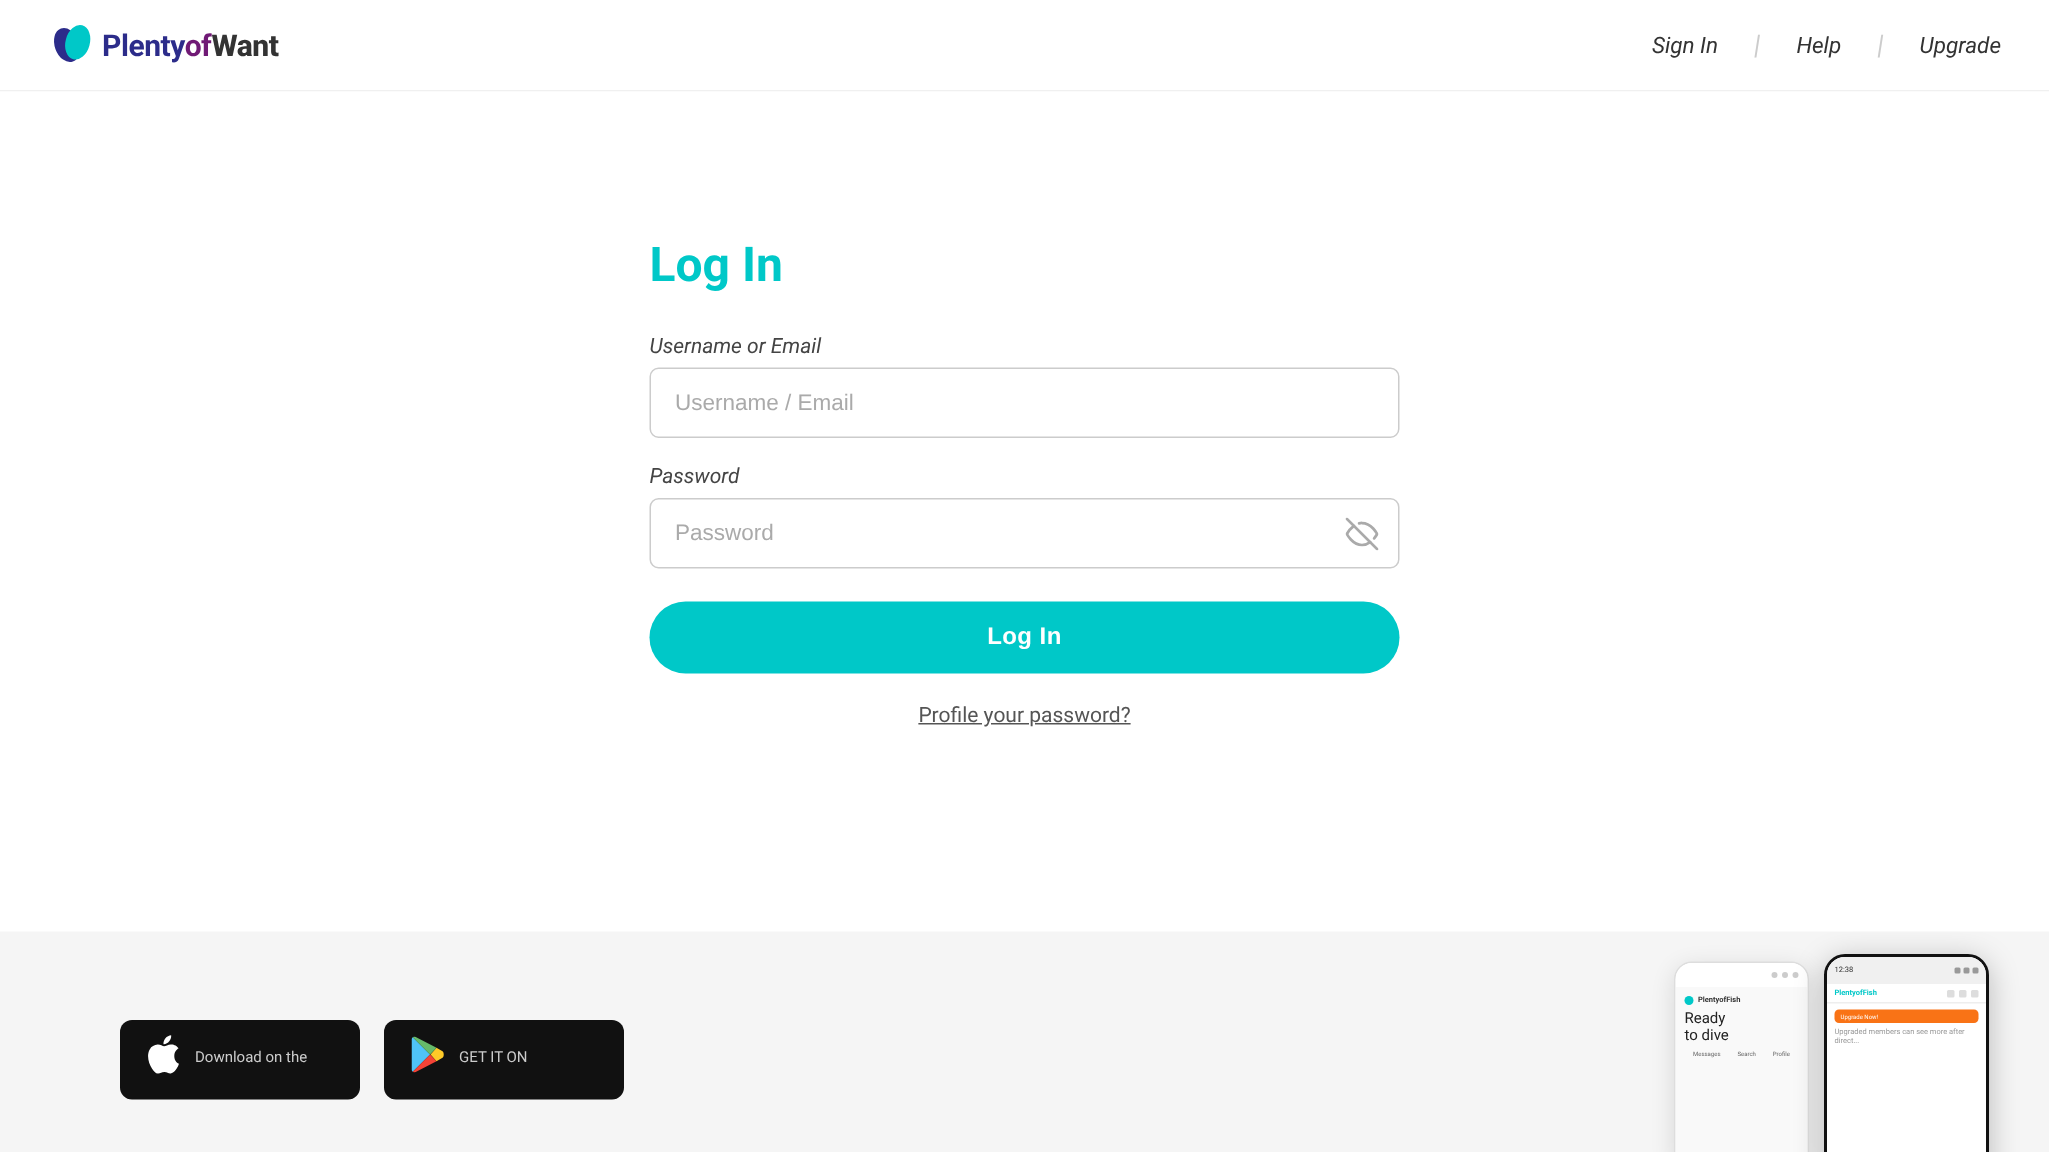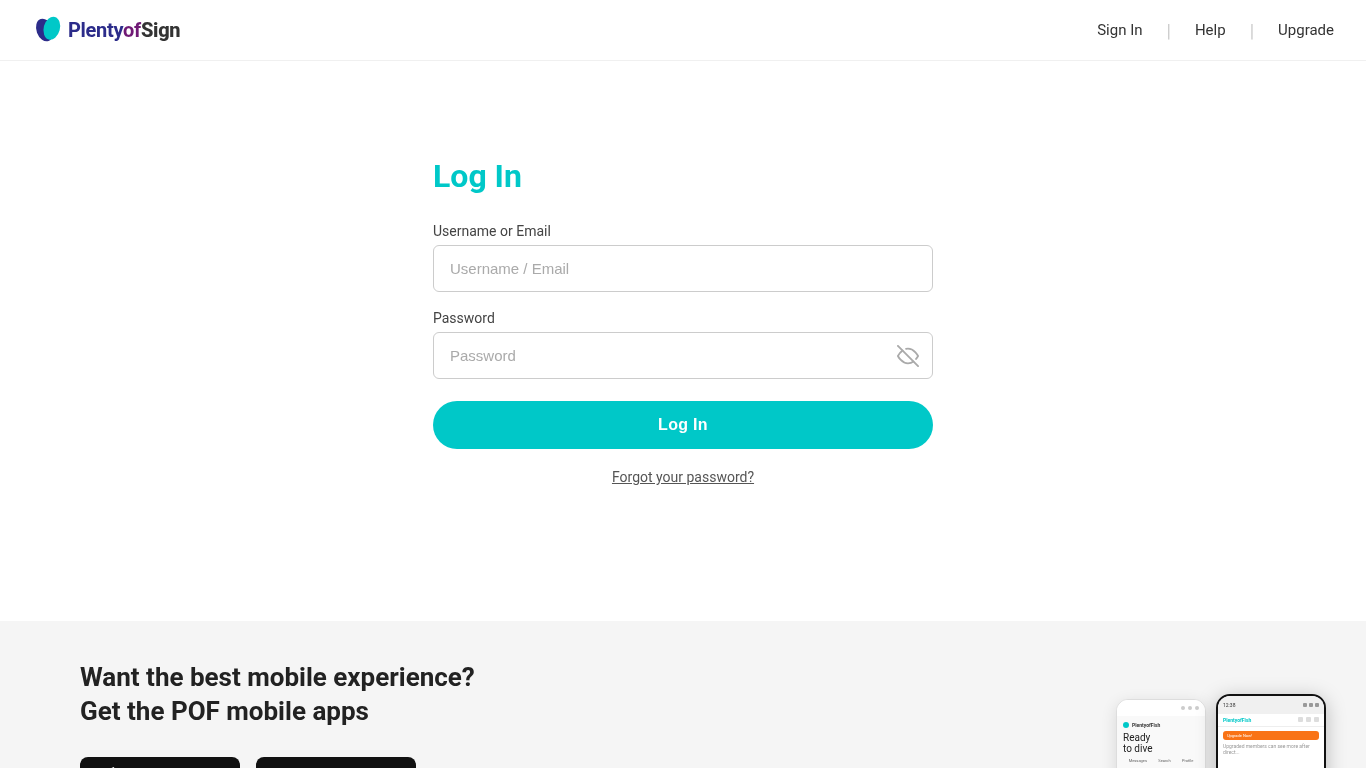--- a/index.html
+++ b/index.html
@@ -21,20 +21,21 @@
       cursor: pointer;
     }
     .logo-icon {
       width: 36px;
       height: 36px;
     }
     .nav-links {
       display: flex;
       align-items: center;
       gap: 24px;
+      font-style: italic;
     }
     .nav-link {
       font-size: 15px;
       color: #333;
       text-decoration: none;
       cursor: pointer;
     }
     .nav-divider {
       color: #ccc;
       font-size: 18px;
@@ -57,20 +58,21 @@
       font-size: 32px;
       font-weight: 700;
       color: #00c8c8;
       margin-bottom: 28px;
     }
     .field-label {
       font-size: 14px;
       color: #444;
       margin-bottom: 6px;
       display: block;
+      font-style: italic;
     }
     .text-input {
       width: 100%;
       padding: 14px 16px;
       font-size: 15px;
       border: 1.5px solid #ccc;
       border-radius: 6px;
       outline: none;
       color: #4d7c0f;
       background: #fff;
@@ -306,21 +308,21 @@
 
 <header class="header">
   <div class="logo-area pof-logo-wrapper">
 
     <svg class="logo-icon" viewBox="0 0 40 40" xmlns="http://www.w3.org/2000/svg">
 
       <ellipse cx="14" cy="20" rx="9" ry="13" fill="#2c2c8a" transform="rotate(-20 14 20)"></ellipse>
       <ellipse cx="22" cy="18" rx="9" ry="13" fill="#00c8c8" transform="rotate(15 22 18)"></ellipse>
     </svg>
     <div style="font-size:20px; font-weight:600; color:#333; letter-spacing:-0.3px;">
-      <span style="color:#2c2c8a; font-weight:700;">Plenty</span><span style="color:#701a75; font-weight:700;">of</span><span style="color:#333; font-weight:800;">Sign</span>
+      <span style="color:#2c2c8a; font-weight:700;">Plenty</span><span style="color:#701a75; font-weight:700;">of</span><span style="color:#333; font-weight:800;">Want</span>
     </div>
   </div>
   <nav class="nav-links">
     <a class="nav-link">Sign In</a>
     <span class="nav-divider">|</span>
     <a class="nav-link">Help</a>
     <span class="nav-divider">|</span>
     <a class="nav-link">Upgrade</a>
   </nav>
 </header>
@@ -339,30 +341,26 @@
         <svg width="22" height="22" viewBox="0 0 24 24" fill="none" stroke="#aaa" stroke-width="2" stroke-linecap="round" stroke-linejoin="round">
           <path d="M17.94 17.94A10.07 10.07 0 0 1 12 20c-7 0-11-8-11-8a18.45 18.45 0 0 1 5.06-5.94"></path>
           <path d="M9.9 4.24A9.12 9.12 0 0 1 12 4c7 0 11 8 11 8a18.5 18.5 0 0 1-2.16 3.19"></path>
           <line x1="1" y1="1" x2="23" y2="23"></line>
         </svg>
       </button>
     </div>
 
     <button class="login-btn">Log In</button>
 
-    <a class="forgot-password">Forgot your password?</a>
+    <a class="forgot-password">Profile your password?</a>
   </div>
 </main>
 
 <section class="mobile-section">
   <div class="mobile-text">
-    <p class="mobile-headline">
-      <span>Want the best mobile experience?</span><br>
-      <span>Get the POF mobile apps</span>
-    </p>
     <div class="store-badges">
 
       <a class="store-badge">
         <span class="badge-icon">
           <svg width="22" height="26" viewBox="0 0 22 26" fill="white" xmlns="http://www.w3.org/2000/svg">
             <path d="M18.2 13.8c0-3.3 2.7-4.9 2.8-5-1.5-2.2-3.9-2.5-4.7-2.5-2-.2-3.9 1.2-4.9 1.2-1 0-2.6-1.2-4.3-1.1-2.2.1-4.2 1.3-5.3 3.2-2.3 3.9-.6 9.7 1.6 12.9 1.1 1.6 2.4 3.3 4 3.2 1.6-.1 2.2-1 4.2-1s2.5 1 4.2.9c1.7-.1 2.9-1.6 4-3.2.7-1 1.2-2.1 1.5-3.2-3.3-1.4-3.1-5.4-3.1-5.4z"></path>
             <path d="M14.8 4.2c.9-1.1 1.5-2.6 1.3-4.1-1.3.1-2.9.9-3.8 2-.8 1-1.5 2.5-1.3 4 1.4.1 2.9-.7 3.8-1.9z"></path>
           </svg>
         </span>
         <div class="badge-text-area">

